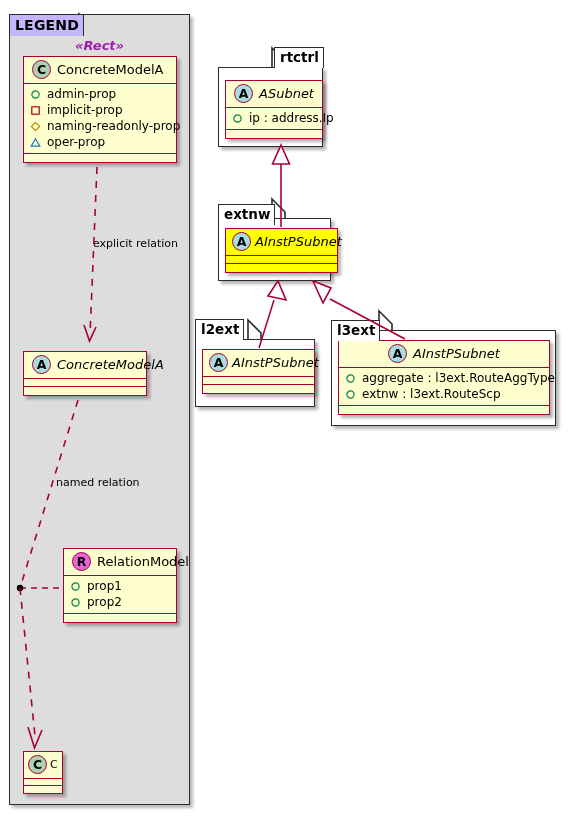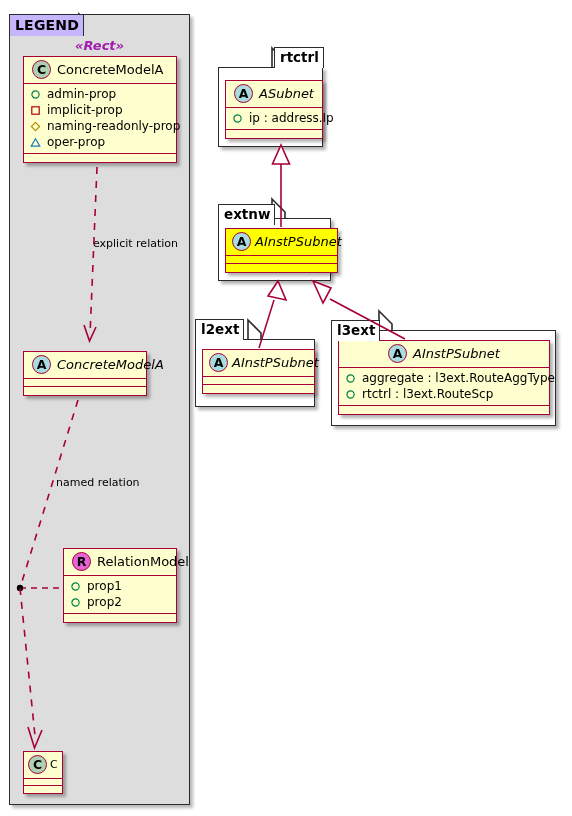--- a/index.html
+++ b/index.html
@@ -291,21 +291,21 @@
       <div class="attr">
         <svg class="glyph" viewBox="0 0 11 11">
             <circle cx="5.5" cy="5.5" r="3.6" fill="none" stroke="#038048" stroke-width="1.2"></circle>
           </svg>
         <span>aggregate : l3ext.RouteAggType</span>
       </div>
       <div class="attr">
         <svg class="glyph" viewBox="0 0 11 11">
             <circle cx="5.5" cy="5.5" r="3.6" fill="none" stroke="#038048" stroke-width="1.2"></circle>
           </svg>
-        <span>rtctrl : l3ext.RouteScp</span>
+        <span>extnw : l3ext.RouteScp</span>
       </div>
     </div>
     <div class="cls-foot"></div>
   </div>
 
   <svg class="lines" style="z-index:4;">
 
     <line x1="97" y1="167" x2="90" y2="335" stroke="#A80036" stroke-width="1.6" stroke-dasharray="7,7"></line>
     <polyline points="84,325 89.5,341 96,327" fill="none" stroke="#A80036" stroke-width="1.6"></polyline>
 

